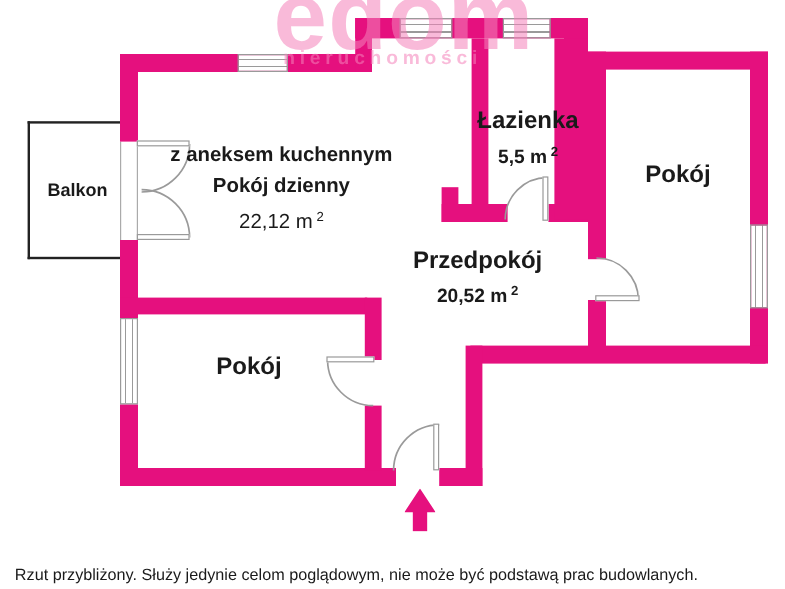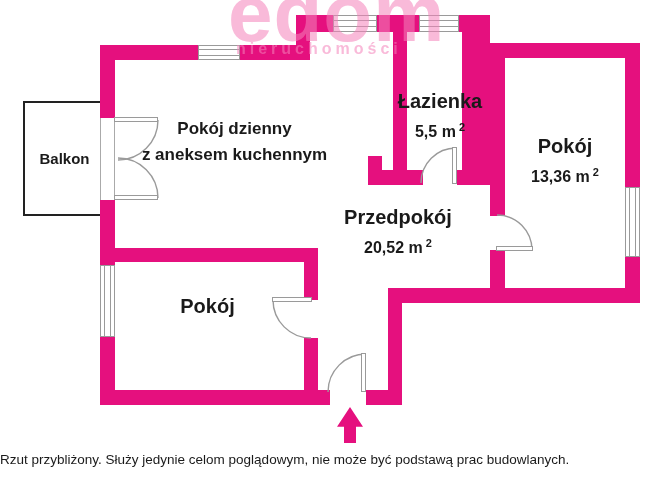--- a/index.html
+++ b/index.html
@@ -32,21 +32,21 @@
   .ra sup,.ra-lg sup{font-size:11px;margin-left:3px;vertical-align:6px;}
   
   .arrow{position:absolute;left:337px;top:407px;width:26px;height:36px;background:var(--wall,#E5107E);
     clip-path:polygon(50% 0,100% 55%,73% 55%,73% 100%,27% 100%,27% 55%,0 55%);}
   
   .wm1{position:absolute;left:228px;top:-26px;line-height:80px;font-size:80px;font-weight:bold;
     letter-spacing:1px;color:var(--watermark,rgba(244,130,185,.55));z-index:40;pointer-events:none;}
   .wm2{position:absolute;left:236px;top:40px;font-size:16px;letter-spacing:4px;
     color:var(--watermark,rgba(244,130,185,.6));z-index:40;pointer-events:none;font-weight:bold;}
   
-  .disclaimer{position:absolute;left:0;top:452px;width:594px;text-align:left;
+  .disclaimer{position:absolute;left:0;top:471px;width:594px;text-align:center;
     font-size:13.5px;color:#1a1a1a;}
 </style>
 </head>
 <body>
 
 <div class="plan">
 
   <div class="balcony">
     <span class="bl">Balkon</span>
   </div>
@@ -94,32 +94,32 @@
   <div class="leaf" style="left:114px;top:117px;width:44px;height:5px;"></div>
   <div class="leaf" style="left:114px;top:195px;width:44px;height:5px;"></div>
   <div class="leaf" style="left:452px;top:147px;width:5px;height:37px;"></div>
   <div class="leaf" style="left:496px;top:246px;width:37px;height:5px;"></div>
   <div class="leaf" style="left:272px;top:297px;width:40px;height:5px;"></div>
   <div class="leaf" style="left:361px;top:353px;width:5px;height:39px;"></div>
 
   <div class="arrow"></div>
 
   <div class="label" style="left:102px;top:116px;width:265px;">
+    <div class="rn-lg">z aneksem kuchennym</div>
     <div class="rn-lg">Pokój dzienny</div>
-    <div class="rn-lg">z aneksem kuchennym</div>
+    <div class="ra-lg"><span>22,12</span> <span>m</span><sup>2</sup></div>
   </div>
 
   <div class="label" style="left:383px;top:88px;width:114px;">
     <div class="rn">Łazienka</div>
     <div class="ra"><span>5,5</span> <span>m</span><sup>2</sup></div>
   </div>
 
   <div class="label" style="left:503px;top:133px;width:124px;">
     <div class="rn">Pokój</div>
-    <div class="ra"><span>13,36</span> <span>m</span><sup>2</sup></div>
   </div>
 
   <div class="label" style="left:328px;top:204px;width:140px;">
     <div class="rn">Przedpokój</div>
     <div class="ra"><span>20,52</span> <span>m</span><sup>2</sup></div>
   </div>
 
   <div class="label" style="left:130px;top:293px;width:155px;">
     <div class="rn">Pokój</div>
   </div>

